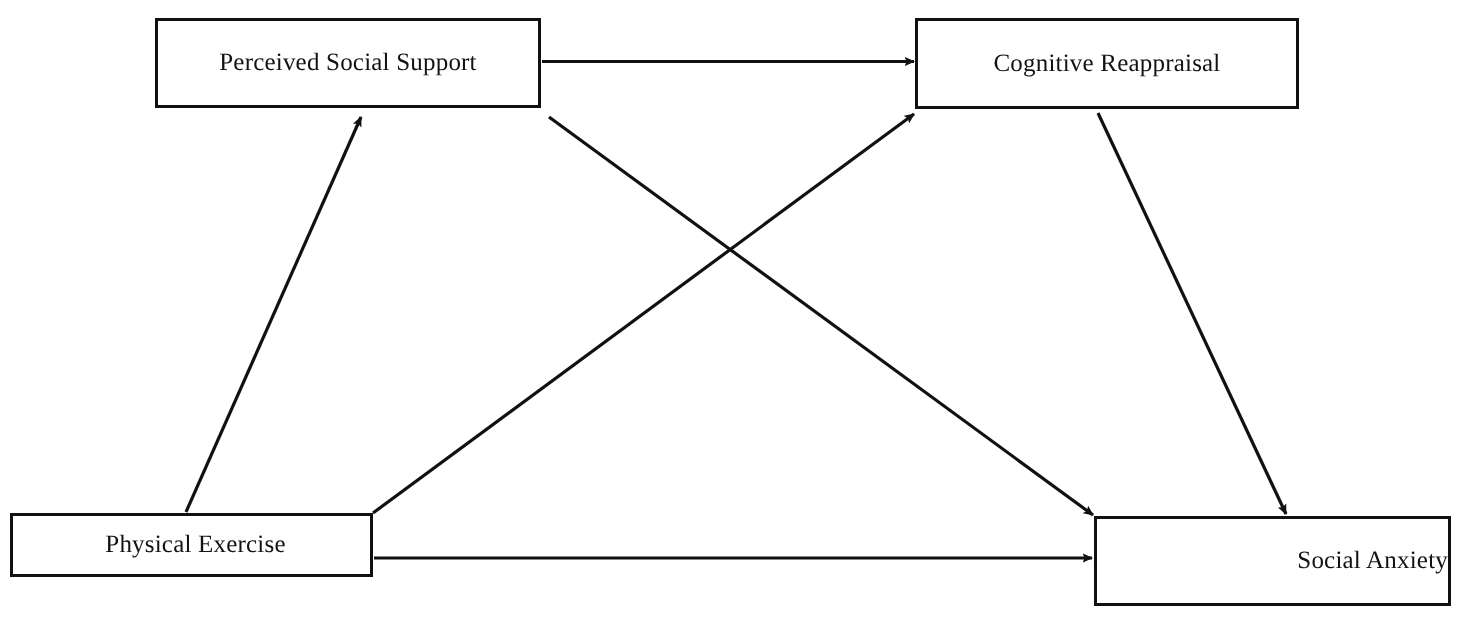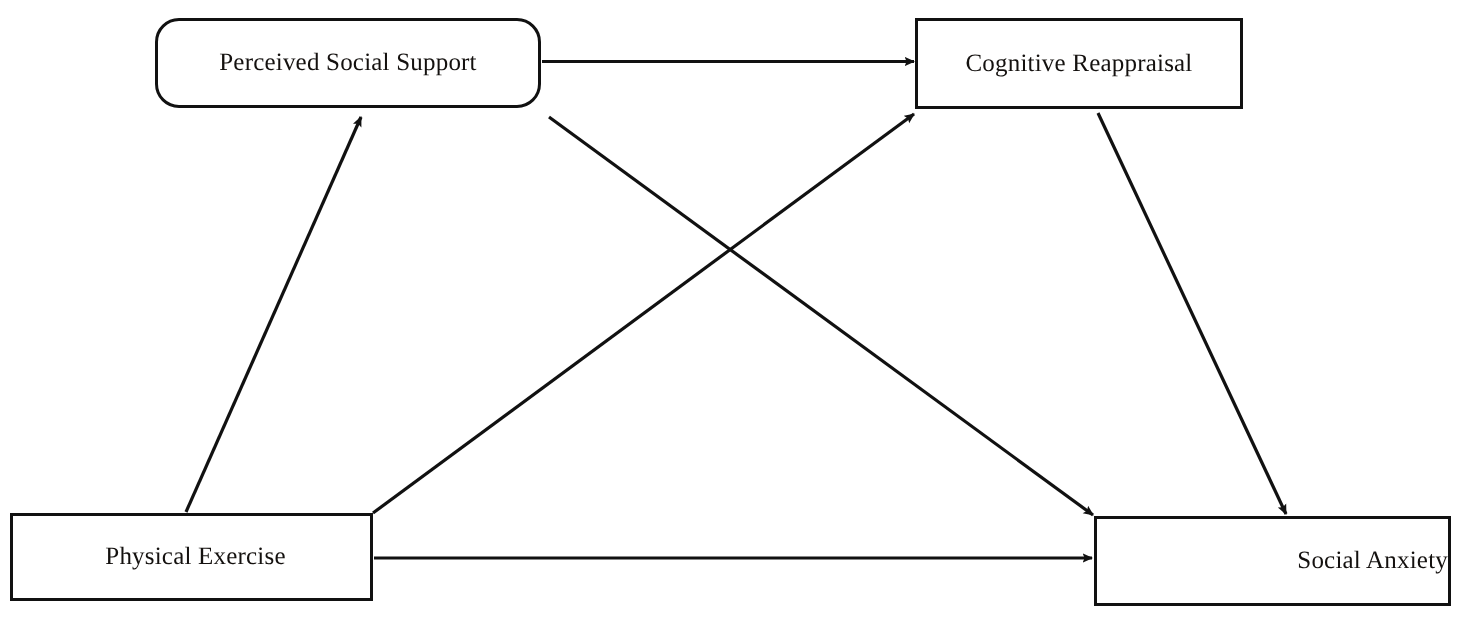--- a/index.html
+++ b/index.html
@@ -38,23 +38,23 @@
   .node-label {
     font-family: "Liberation Serif", "DejaVu Serif", serif;
     font-size: 25px;
     line-height: 1.1;
     color: #14110f;
     letter-spacing: 0.2px;
     white-space: nowrap;
     text-rendering: geometricPrecision;
   }
   
-  #node-pss { left: 155px; top: 18px;  width: 386px; height: 90px; border-radius: 24px; }
-  #node-cr  { left: 915px; top: 18px;  width: 328px; height: 91px; }
-  #node-pe  { left: 10px;  top: 513px; width: 363px; height: 88px; padding-left: 8px; }
+  #node-pss { left: 155px; top: 18px;  width: 386px; height: 90px; }
+  #node-cr  { left: 915px; top: 18px;  width: 384px; height: 91px; }
+  #node-pe  { left: 10px;  top: 513px; width: 363px; height: 64px; padding-left: 8px; }
   #node-sa  { left: 1094px;top: 516px; width: 357px; height: 90px; justify-content: flex-end; }
 </style>
 </head>
 <body>
 
 <div id="canvas">
 
   <svg id="edges" viewBox="0 0 1460 620" xmlns="http://www.w3.org/2000/svg">
     <defs>
       <marker id="ah" markerWidth="11" markerHeight="11" refX="9.4" refY="5.0" orient="auto" markerUnits="userSpaceOnUse">

